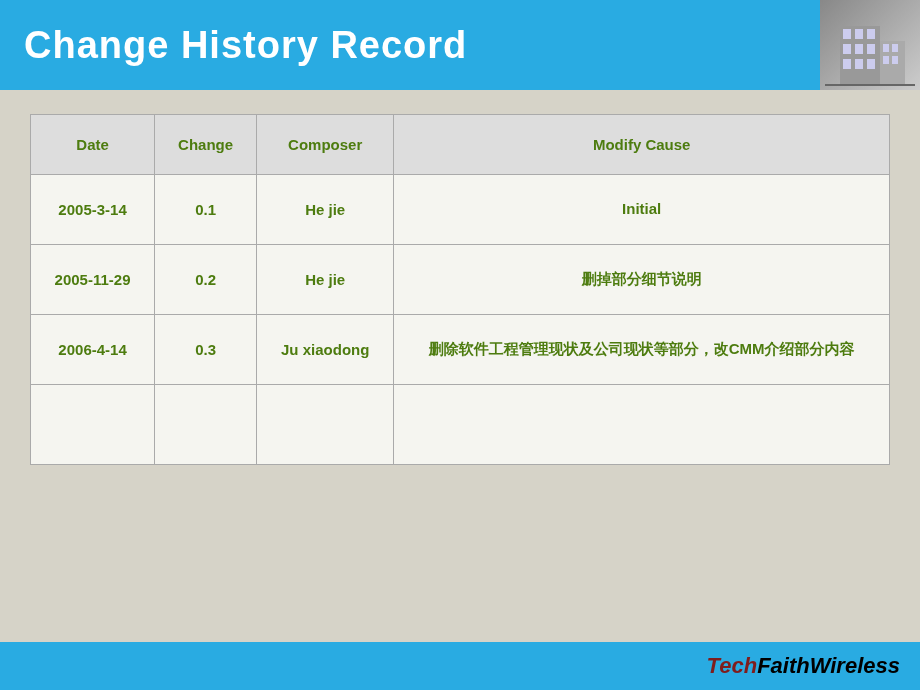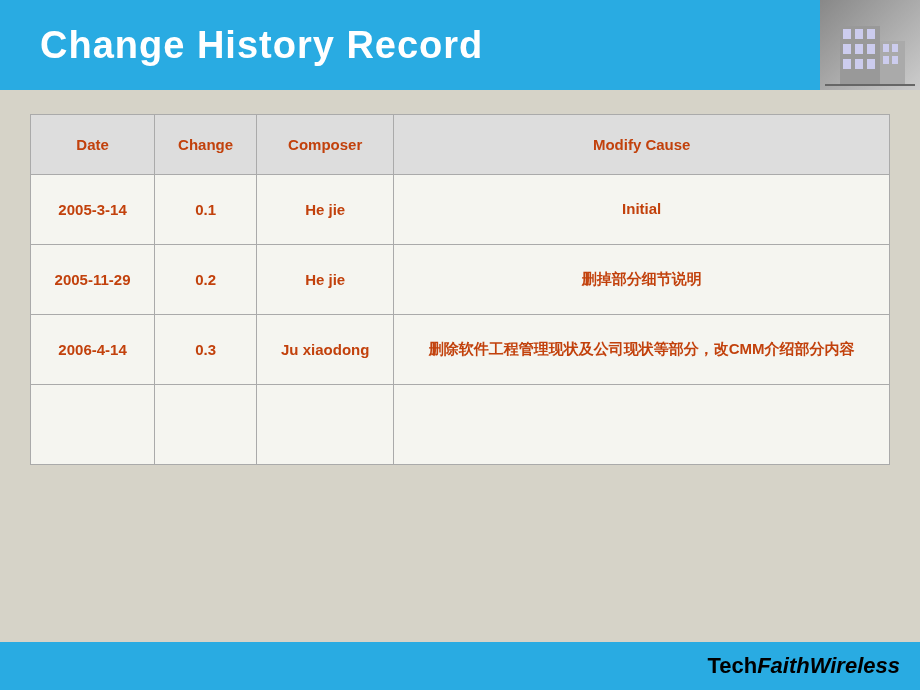--- a/index.html
+++ b/index.html
@@ -12,21 +12,21 @@
       overflow: hidden;
       position: relative;
     }
 
     
     .header {
       background: #29abe2;
       height: 90px;
       display: flex;
       align-items: center;
-      padding: 0 40px;
+      padding: 0 24px;
       position: relative;
     }
 
     .header-title {
       color: white;
       font-size: 38px;
       font-weight: bold;
       letter-spacing: 1px;
     }
 
@@ -67,21 +67,21 @@
       background: white;
       border: 1.5px solid #aaa;
     }
 
     .history-table th,
     .history-table td {
       border: 1.5px solid #aaa;
       padding: 14px 20px;
       text-align: center;
       font-size: 15px;
-      color: #c2410c;
+      color: #4d7c0f;
     }
 
     .history-table thead tr {
       background: #ddd;
     }
 
     .history-table thead th {
       font-weight: bold;
       font-size: 15px;
       height: 60px;
@@ -121,21 +121,22 @@
     }
 
     .footer-brand {
       display: flex;
       align-items: center;
       font-size: 22px;
       font-weight: bold;
     }
 
     .brand-tech {
-      color: #000000;
+      color: #7f1d1d;
+      font-style: italic;
     }
 
     .brand-faith {
       color: #000000;
       font-style: italic;
     }
 
     .brand-wireless {
       color: #000000;
       font-style: italic;

